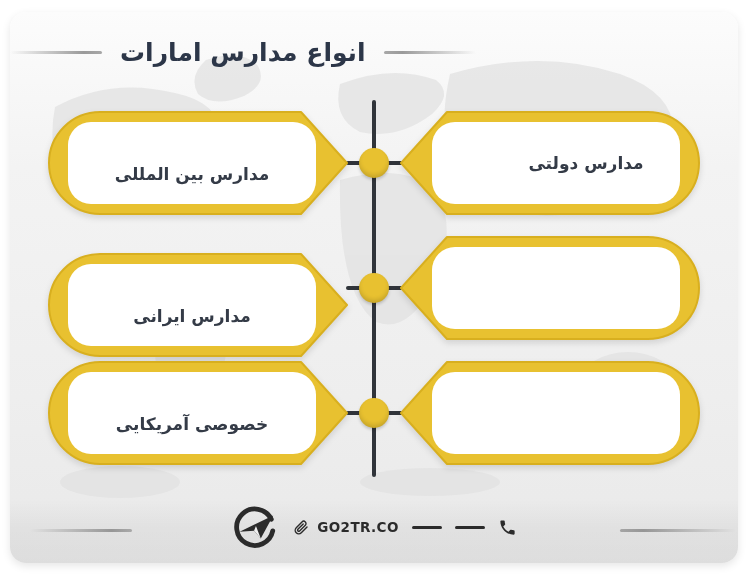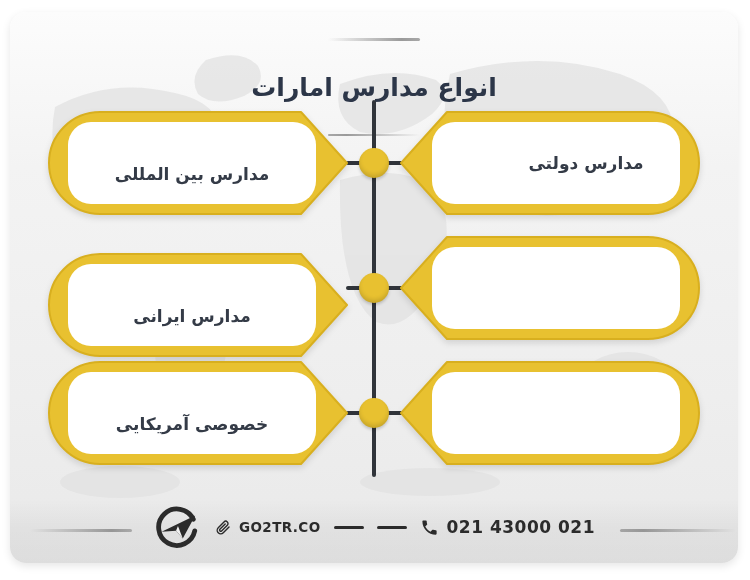--- a/index.html
+++ b/index.html
@@ -8,21 +8,21 @@
     font-family:"DejaVu Sans","Liberation Sans",sans-serif;
   }
   .panel{
     position:absolute;left:10px;top:12px;width:728px;height:551px;
     border-radius:16px;overflow:hidden;
     background:linear-gradient(180deg,#fcfcfc 0%,#f3f3f3 28%,#eeeeee 70%,#e9e9e9 100%);
     box-shadow:0 3px 8px rgba(0,0,0,0.10);
   }
   .map{position:absolute;inset:0;opacity:.75;}
   
-  .header{position:absolute;top:26px;left:0;width:100%;display:flex;align-items:center;justify-content:center;gap:32px;flex-direction:column;}
+  .header{position:absolute;top:26px;left:0;width:100%;display:flex;align-items:center;gap:18px;}
   .hline{width:92px;height:2.5px;border-radius:2px;}
   .hline.l{background:linear-gradient(90deg,rgba(150,150,150,0) 0%,#9a9a9a 80%,#a8a8a8 100%);}
   .hline.r{background:linear-gradient(270deg,rgba(150,150,150,0) 0%,#9a9a9a 80%,#a8a8a8 100%);}
   .title{font-size:25px;font-weight:bold;color:#2c3648;direction:rtl;letter-spacing:0;}
   
   .vline{position:absolute;left:362px;top:88px;width:4px;height:377px;background:#30343a;border-radius:3px;z-index:1;}
   .conn{position:absolute;height:4px;background:#30343a;border-radius:2px;z-index:2;}
   .dot{position:absolute;width:30px;height:30px;border-radius:50%;background:#E8C130;z-index:3;
        box-shadow:inset 0 -3px 4px rgba(0,0,0,0.14),0 2px 3px rgba(0,0,0,0.18);}
   
@@ -154,17 +154,16 @@
 
 
     <span class="dash"></span>
 
     <span class="f-item">
       <span class="icon">
         <svg width="19" height="19" viewBox="0 0 24 24" fill="#2b2b2b">
           <path d="M6.62 10.79c1.44 2.83 3.76 5.14 6.59 6.59l2.2-2.2c.27-.27.67-.36 1.02-.24 1.12.37 2.33.57 3.57.57.55 0 1 .45 1 1V20c0 .55-.45 1-1 1-9.39 0-17-7.61-17-17 0-.55.45-1 1-1h3.5c.55 0 1 .45 1 1 0 1.25.2 2.45.57 3.57.11.35.03.74-.25 1.02l-2.2 2.2z"></path>
         </svg>
       </span>
-      <span class="f-phone-text">021 43000 021</span>
     </span>
   </div>
 
 </div>
 
 </body></html>

